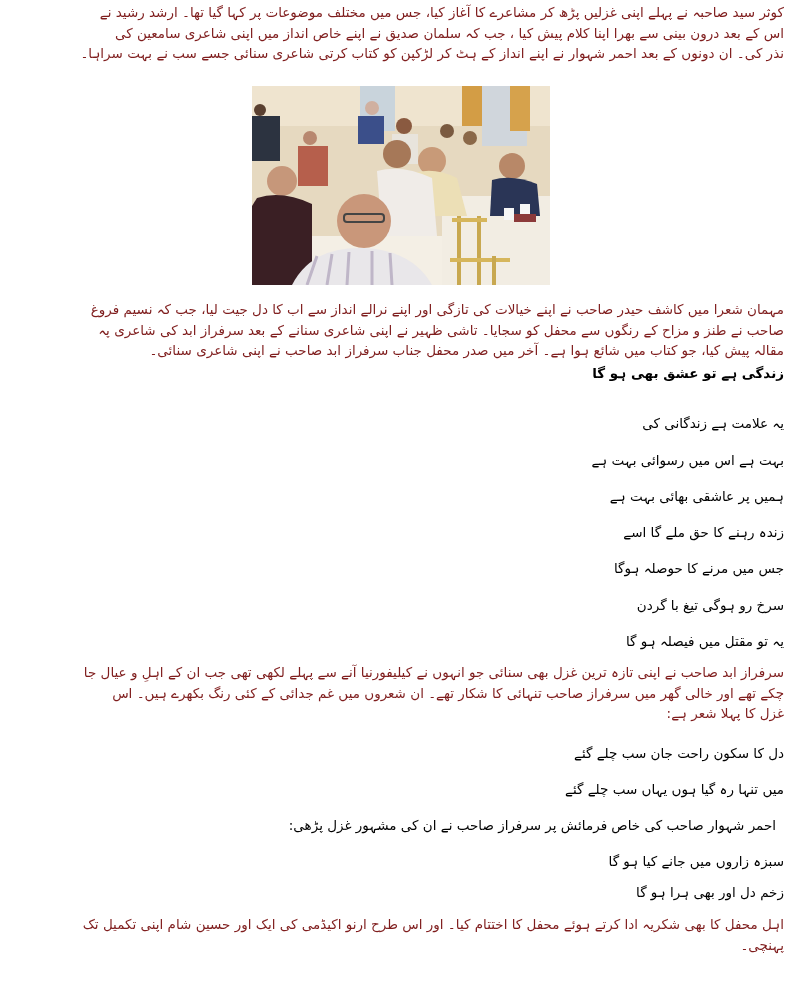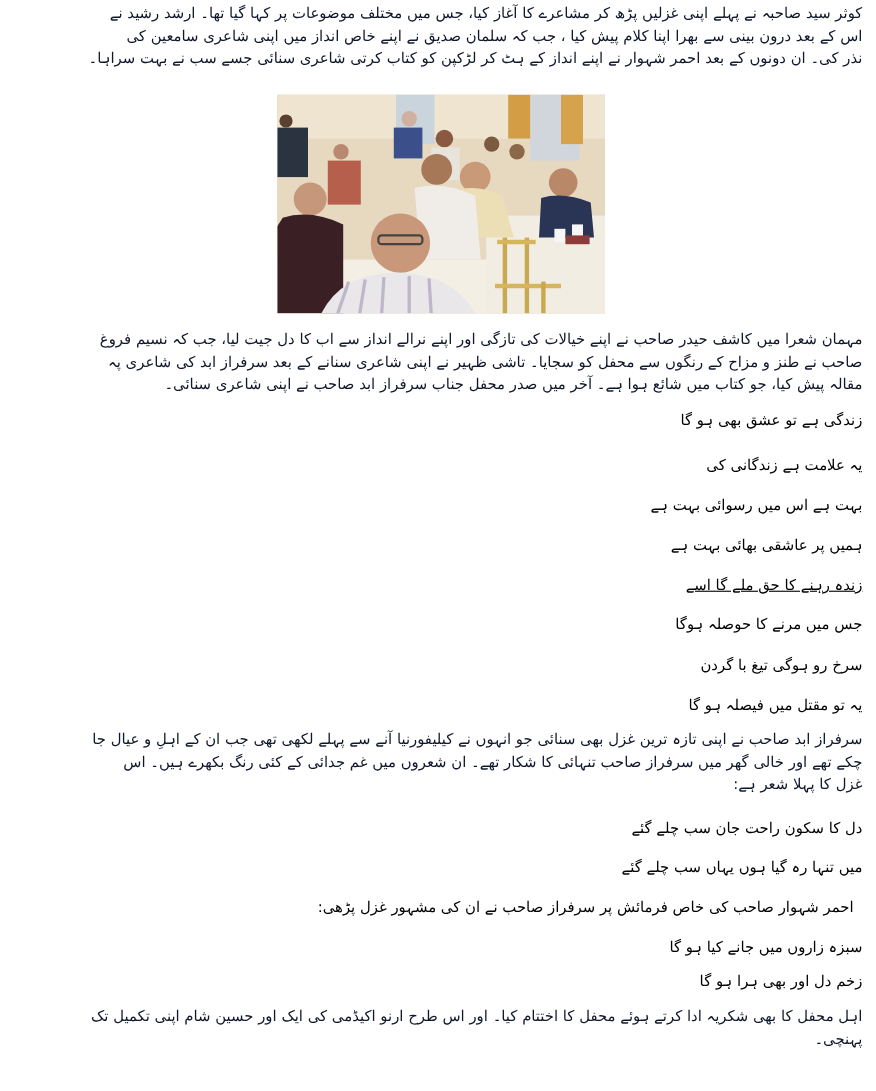--- a/index.html
+++ b/index.html
@@ -3,21 +3,21 @@
   <meta charset="utf-8">
   <style>
     html, body { margin: 0; padding: 0; background: #ffffff; }
     body {
       width: 796px; height: 992px; overflow: hidden; position: relative;
       font-family: "DejaVu Sans", sans-serif; color: #000;
     }
     .page { position: absolute; left: 0; top: 0; width: 796px; height: 992px; }
     .para {
       position: absolute; direction: rtl; text-align: right;
-      font-size: 13.5px; line-height: 20.5px; color: #0f172a;
+      font-size: 13.5px; line-height: 20.5px; color: #7f1d1d;
       right: 12px; width: 772px;
     }
     .line { display: block; white-space: nowrap; overflow: hidden; }
     .verse {
       position: absolute; right: 12px; direction: rtl; text-align: right;
       font-size: 13.5px; line-height: 18px; white-space: nowrap;
     }
     .photo {
       position: absolute; left: 252px; top: 86px; width: 298px; height: 199px;
       overflow: hidden; background: #e9dcc4;
@@ -77,25 +77,25 @@
       <rect x="262" y="128" width="22" height="8" fill="#8c3a3a"></rect>
     </svg>
   </div>
 
   <div class="para" style="top:299px;">
     <span class="line">مہمان شعرا میں کاشف حیدر صاحب نے اپنے خیالات کی تازگی اور اپنے نرالے انداز سے اب کا دل جیت لیا، جب کہ نسیم فروغ</span>
     <span class="line">صاحب نے طنز و مزاح کے رنگوں سے محفل کو سجایا۔ تاشی ظہیر نے اپنی شاعری سنانے کے بعد سرفراز ابد کی شاعری پہ</span>
     <span class="line">مقالہ پیش کیا، جو کتاب میں شائع ہوا ہے۔ آخر میں صدر محفل جناب سرفراز ابد صاحب نے اپنی شاعری سنائی۔</span>
   </div>
 
-  <div class="verse" style="top:373px;">زندگی ہے تو عشق بھی ہو گا</div>
+  <div class="verse" style="top:364px;font-weight:bold;">زندگی ہے تو عشق بھی ہو گا</div>
   <div class="verse" style="top:414px;">یہ علامت ہے زندگانی کی</div>
   <div class="verse" style="top:451px;margin-left:48px;">بہت ہے اس میں رسوائی بہت ہے</div>
   <div class="verse" style="top:487px;">ہمیں پر عاشقی بھائی بہت ہے</div>
-  <div class="verse" style="top:523px;text-decoration:underline;">زندہ رہنے کا حق ملے گا اسے</div>
+  <div class="verse" style="top:523px;">زندہ رہنے کا حق ملے گا اسے</div>
   <div class="verse" style="top:559px;">جس میں مرنے کا حوصلہ ہوگا</div>
   <div class="verse" style="top:596px;">سرخ رو ہوگی تیغ با گردن</div>
   <div class="verse" style="top:632px;">یہ تو مقتل میں فیصلہ ہو گا</div>
 
   <div class="para" style="top:662px;">
     <span class="line">سرفراز ابد صاحب نے اپنی تازہ ترین غزل بھی سنائی جو انہوں نے کیلیفورنیا آنے سے پہلے لکھی تھی جب ان کے اہلِ و عیال جا</span>
     <span class="line">چکے تھے اور خالی گھر میں سرفراز صاحب تنہائی کا شکار تھے۔ ان شعروں میں غم جدائی کے کئی رنگ بکھرے ہیں۔ اس</span>
     <span class="line">غزل کا پہلا شعر ہے:</span>
   </div>
 

